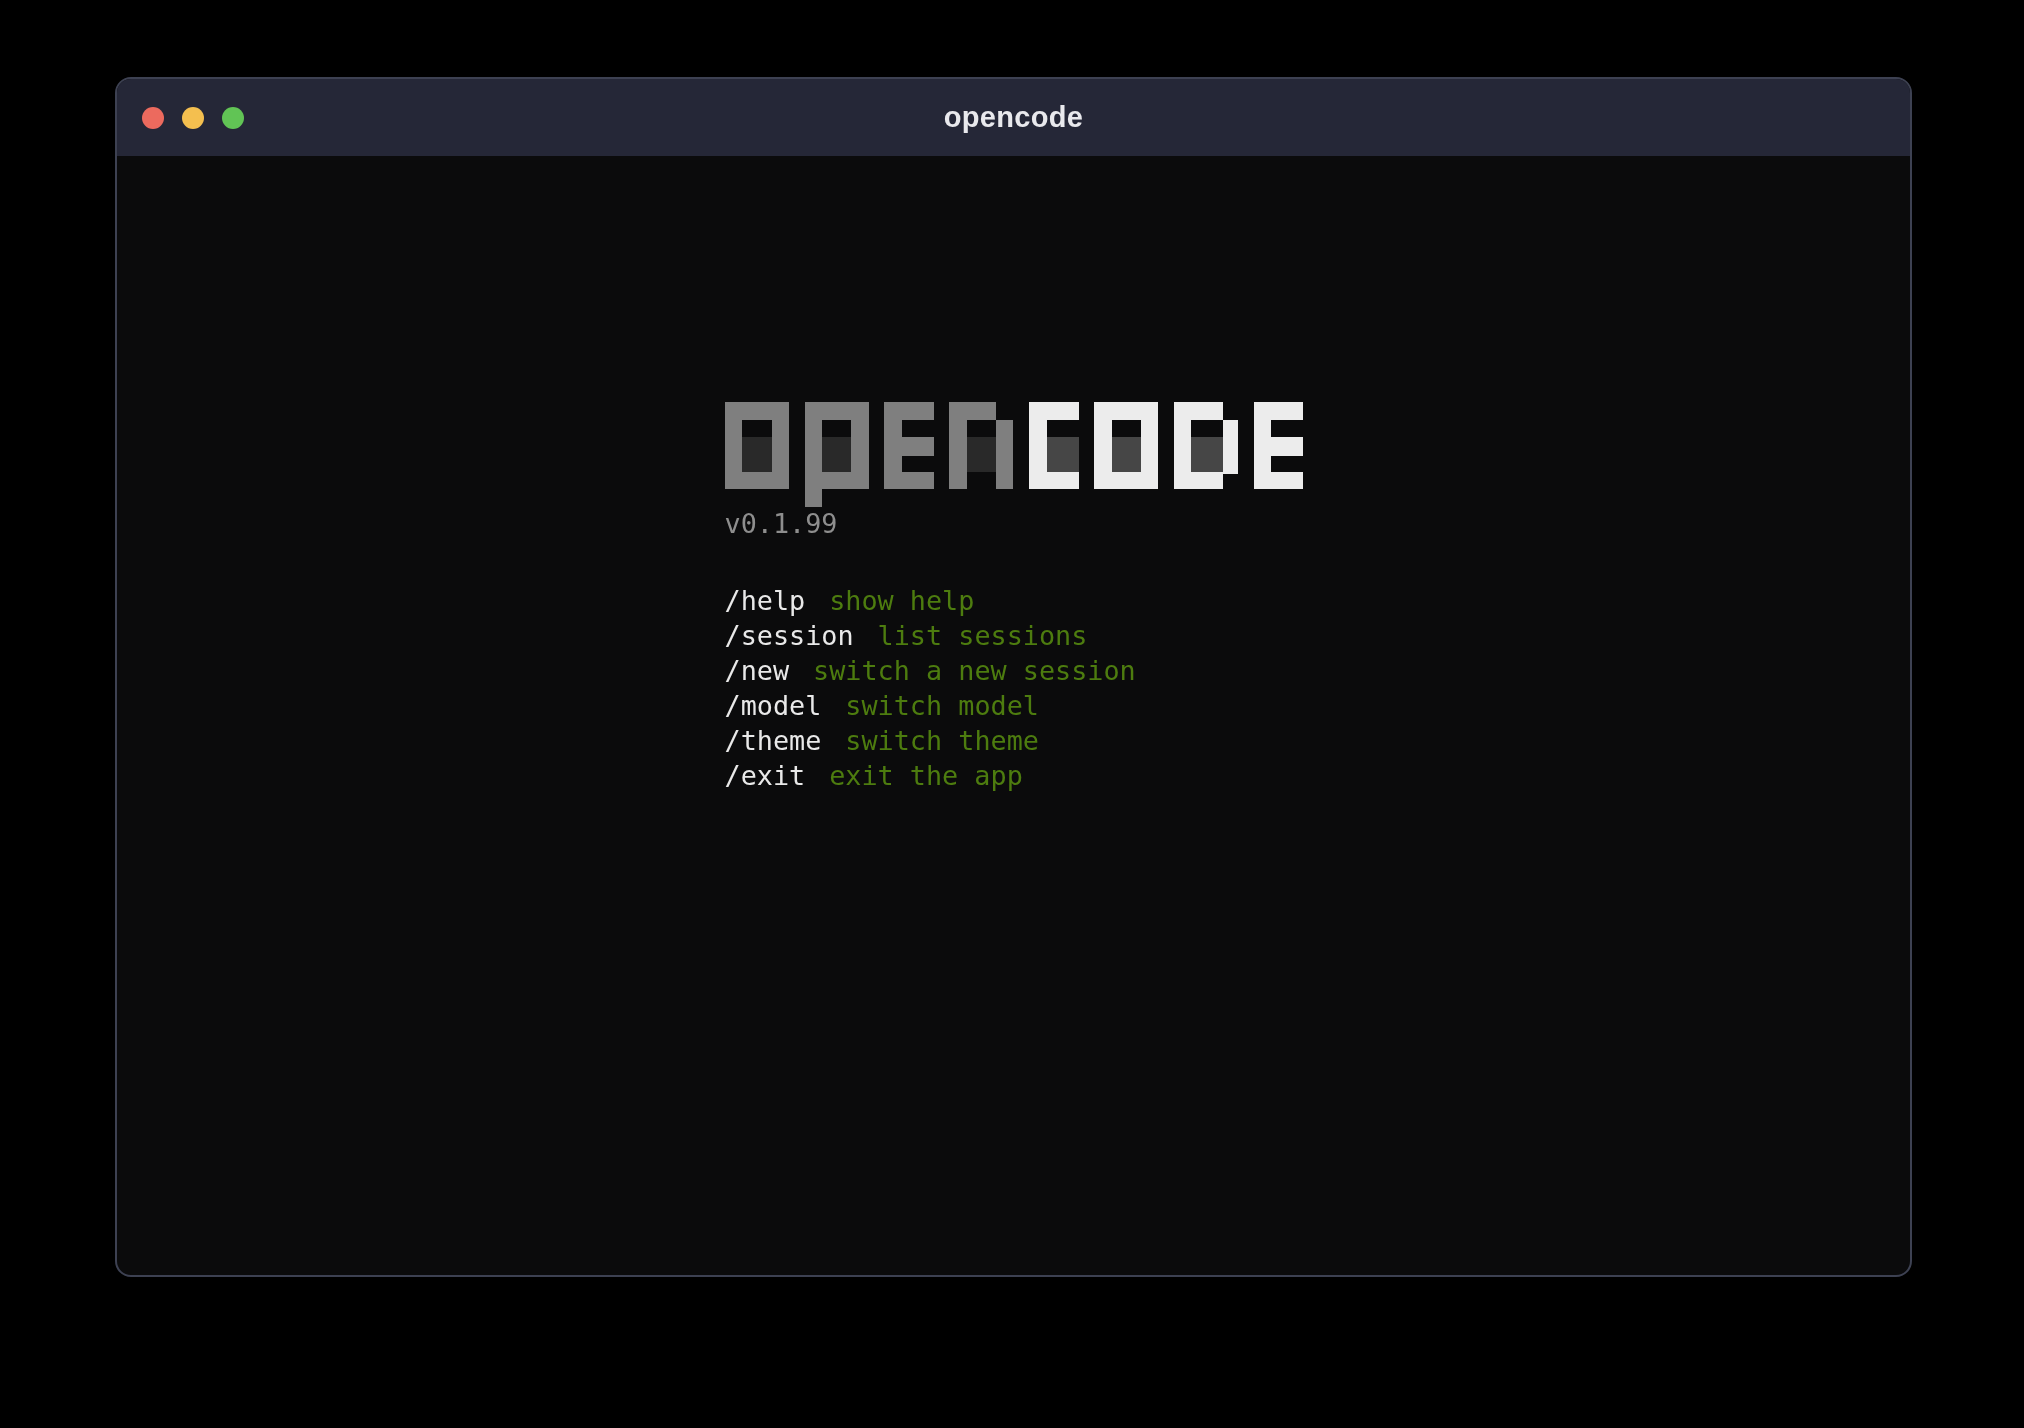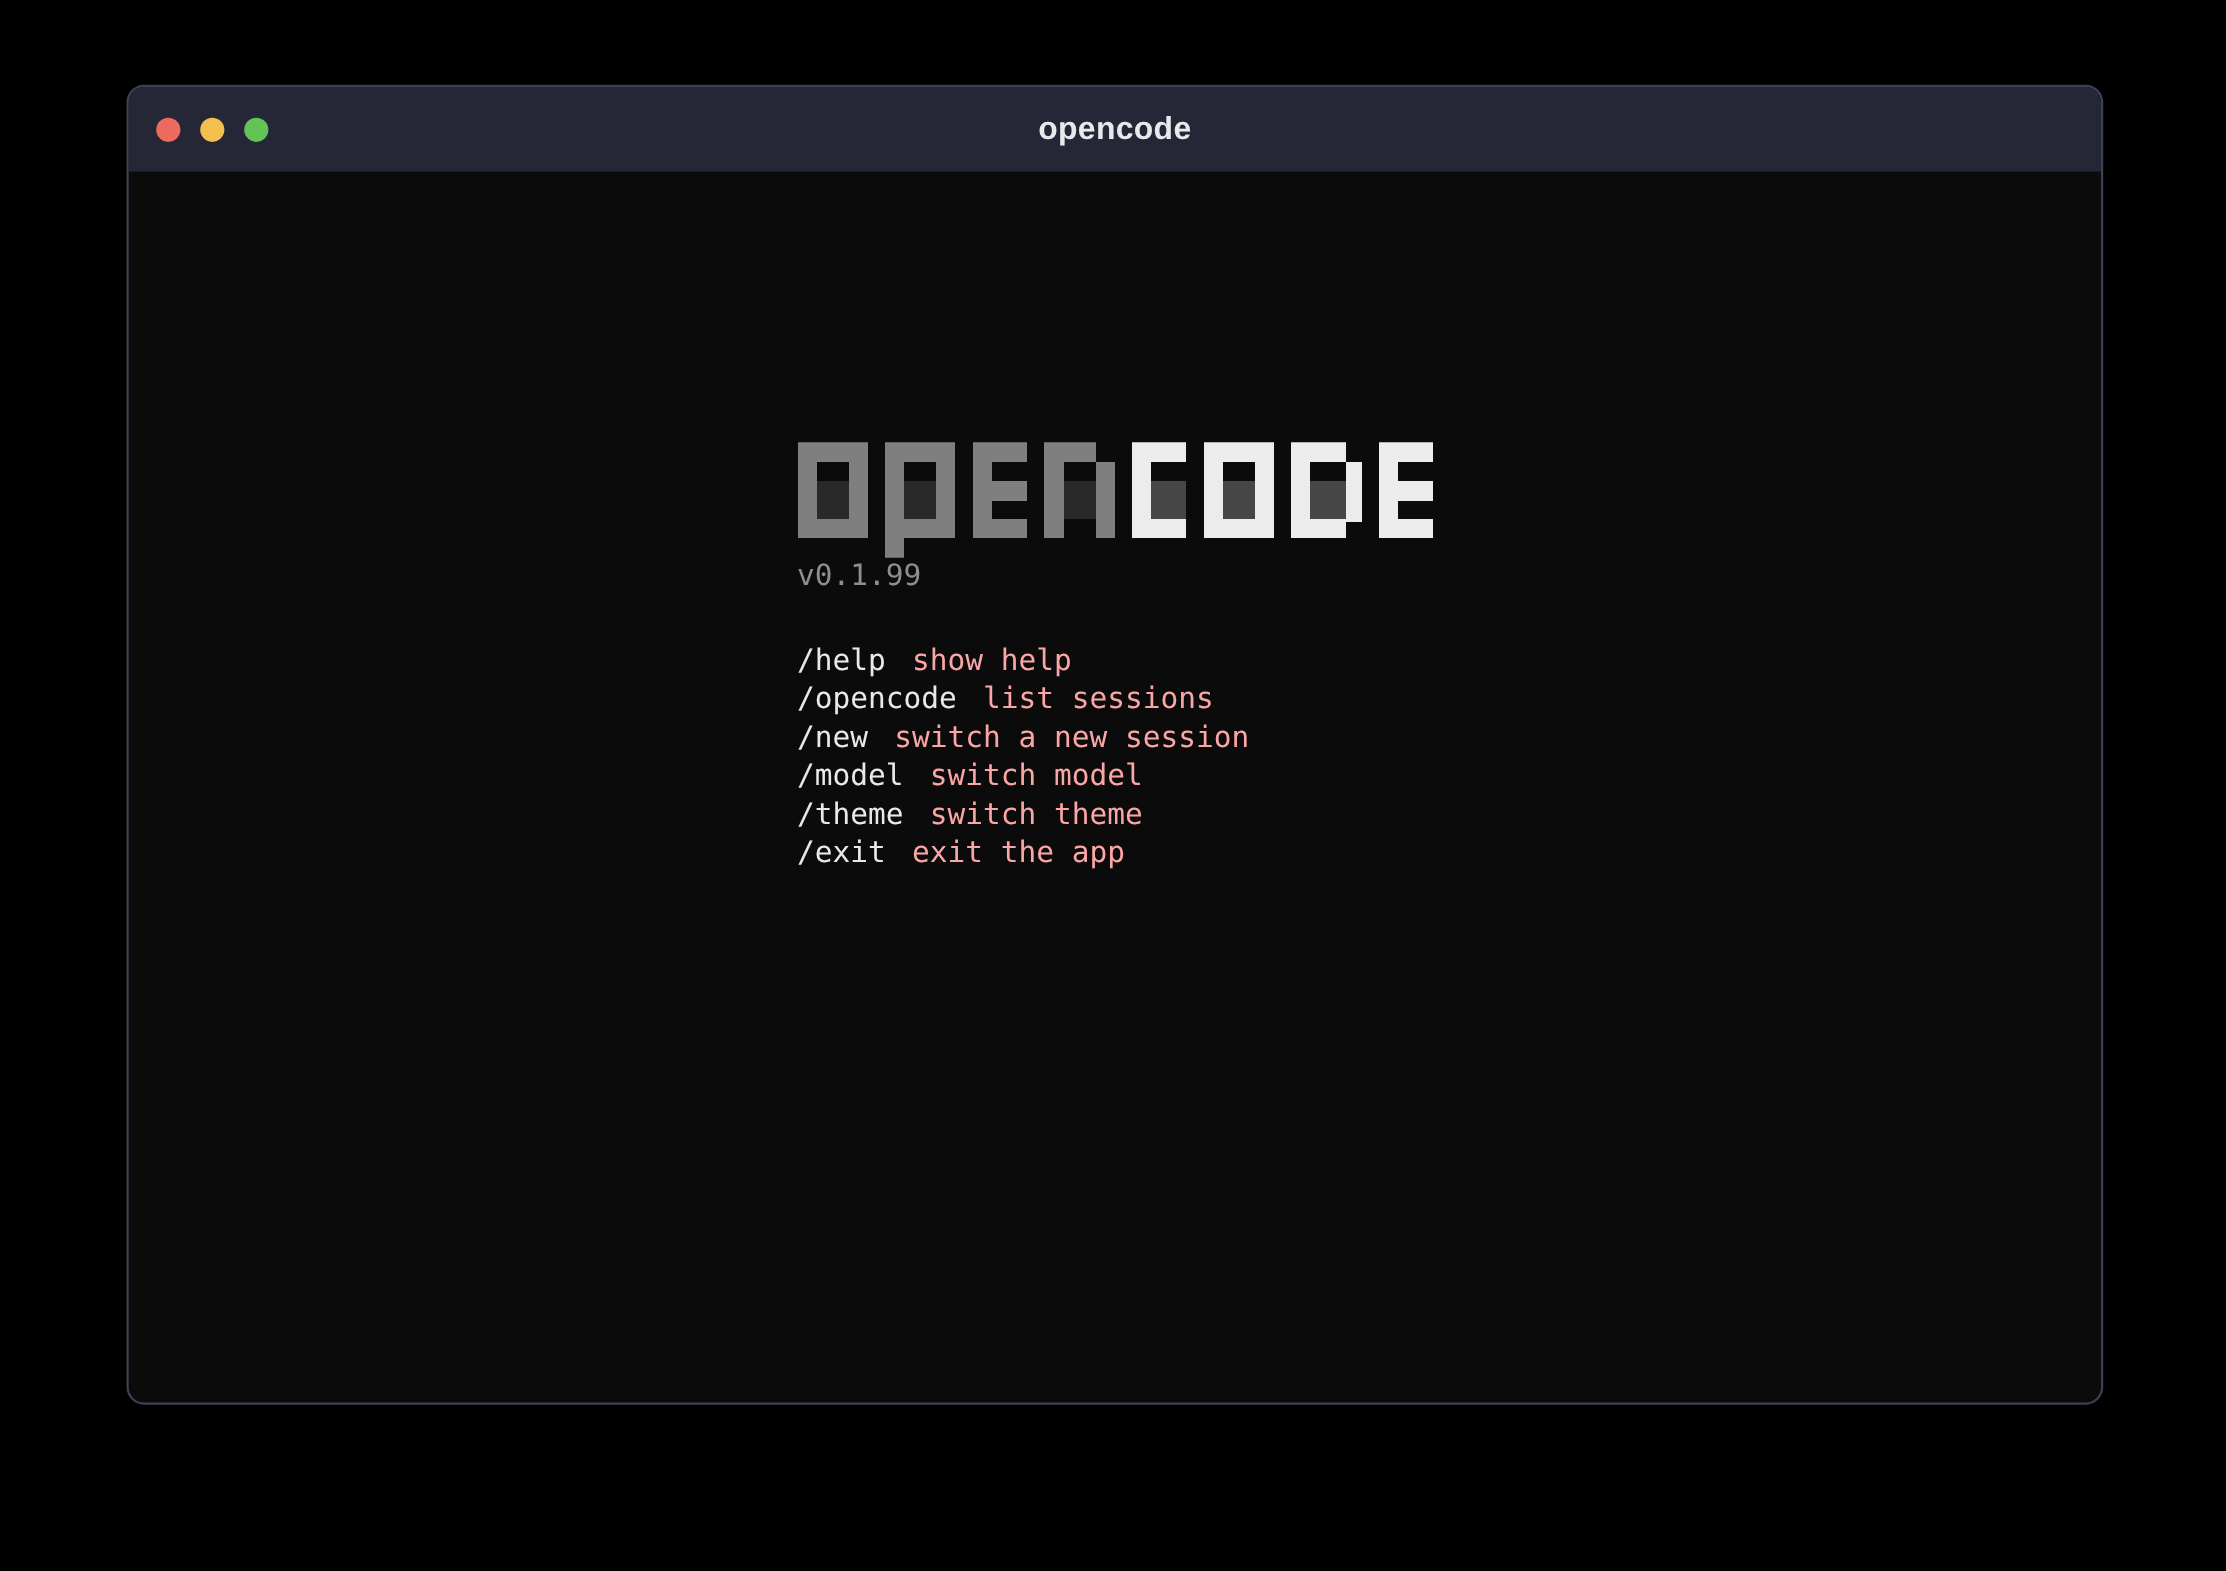--- a/index.html
+++ b/index.html
@@ -24,21 +24,21 @@
   .content { position:relative; height:1119px; }
 
   .hero { width:578px; margin:246px auto 0; }
   .logo { display:block; width:578px; height:105px; }
   .version { font-size:26.8px; line-height:27px;
              color:#8e8e8e; margin-top:3px; }
 
   .commands { margin-top:46px; font-size:26.8px; line-height:35px; }
   .cmd-row { display:flex; gap:24px; white-space:pre; }
   .cmd-row .cmd  { color:#e9e9e9; }
-  .cmd-row .desc { color:#fca5a5; }
+  .cmd-row .desc { color:#4d7c0f; }
 </style>
 </head>
 <body>
 
 <div class="window">
 
   <div class="titlebar">
     <div class="lights">
       <span class="light red"></span>
       <span class="light yellow"></span>
@@ -104,21 +104,21 @@
           <rect x="55.3" y="6" width="5.5" height="6"></rect>
           <rect x="66.5" y="6" width="5" height="6"></rect>
           <rect x="80.2" y="6" width="5.5" height="6"></rect>
         </g>
       </svg>
 
       <div class="version">v0.1.99</div>
 
       <div class="commands" id="commands">
           <div class="cmd-row"><span class="cmd">/help</span><span class="desc">show help</span></div>
-          <div class="cmd-row"><span class="cmd">/opencode</span><span class="desc">list sessions</span></div>
+          <div class="cmd-row"><span class="cmd">/session</span><span class="desc">list sessions</span></div>
           <div class="cmd-row"><span class="cmd">/new</span><span class="desc">switch a new session</span></div>
           <div class="cmd-row"><span class="cmd">/model</span><span class="desc">switch model</span></div>
           <div class="cmd-row"><span class="cmd">/theme</span><span class="desc">switch theme</span></div>
           <div class="cmd-row"><span class="cmd">/exit</span><span class="desc">exit the app</span></div>
         </div>
     </div>
 
   </div>
 </div>
 

